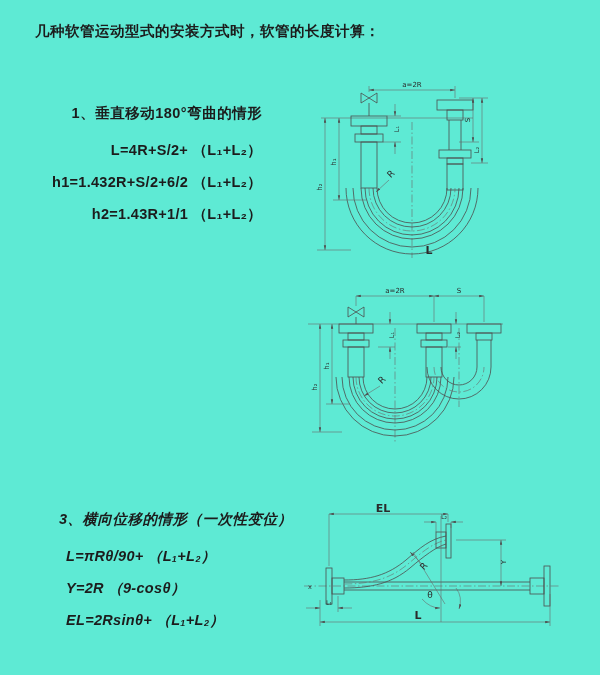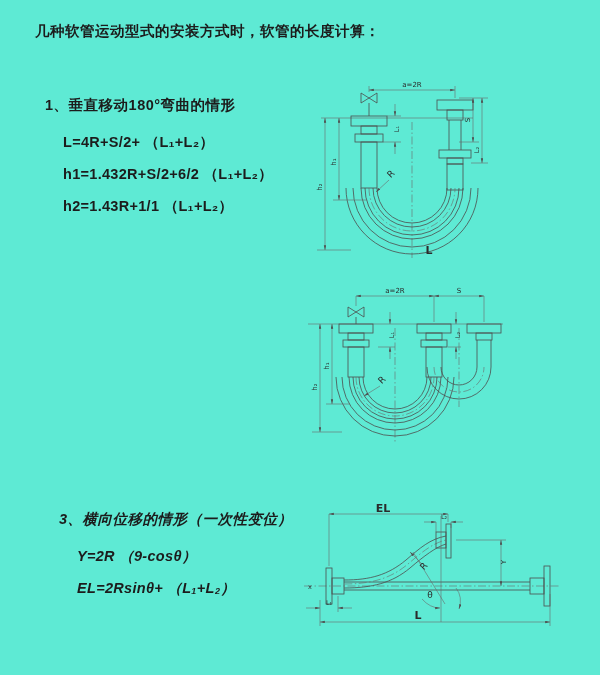--- a/index.html
+++ b/index.html
@@ -7,25 +7,25 @@
   .page {
     position:relative; width:600px; height:675px; background:#5eead4;
     font-family:"Liberation Sans","DejaVu Sans",sans-serif; color:#1c1c1c;
     overflow:hidden;
   }
   .title {
     position:absolute; left:35px; top:22px;
     font-size:14.5px; font-weight:700; letter-spacing:.5px;
   }
   .section { position:absolute; }
-  .sec1 { left:45px; top:96px; }
+  .sec1 { left:45px; top:104px;text-align:right; }
   .sec2 { left:45px; top:300px; }
   .sec3 { left:59px; top:510px;font-style:italic; }
   .sec-heading { font-size:14.5px; font-weight:700; letter-spacing:.5px; margin-bottom:11px; }
-  .formula { font-size:14.5px; font-weight:600; margin-left:18px; height:32px; line-height:32px; letter-spacing:.3px; }
+  .formula { font-size:14.5px; font-weight:600; margin-left:7px; height:32px; line-height:32px; letter-spacing:.3px; }
   svg.diagram { position:absolute; }
   .d1 { left:303px; top:72px; }
   .d2 { left:298px; top:282px; }
   .d3 { left:298px; top:502px; }
   svg .ln { stroke:#4d4d4d; stroke-width:.8; fill:none; }
   svg .thin { stroke:#6a6a6a; stroke-width:.6; fill:none; }
   svg .dd { stroke:#6a6a6a; stroke-width:.6; fill:none; stroke-dasharray:8 2.5 1.5 2.5; }
   svg text { fill:#2b2b2b; font-family:"DejaVu Sans",sans-serif; }
   svg .dim { font-size:7px; }
   svg .dim2 { font-size:6.5px; }
@@ -42,20 +42,21 @@
   <div class="section sec1">
     <div class="sec-heading">1、垂直移动180°弯曲的情形</div>
     <div class="formula">L=4R+S/2+ （L₁+L₂）</div>
     <div class="formula">h1=1.432R+S/2+6/2 （L₁+L₂）</div>
     <div class="formula">h2=1.43R+1/1 （L₁+L₂）</div>
   </div>
 
 
   <div class="section sec3">
     <div class="sec-heading">3、横向位移的情形（一次性变位）</div>
+    <div class="formula">L=πRθ/90+ （L₁+L₂）</div>
     <div class="formula">Y=2R （9-cosθ）</div>
     <div class="formula">EL=2Rsinθ+ （L₁+L₂）</div>
   </div>
 
   <svg class="diagram d1" width="272" height="190" viewBox="0 0 272 190">
     <defs>
       <marker id="ah" orient="auto-start-reverse" markerWidth="9" markerHeight="6" refX="8" refY="2">
         <path d="M0,0 L8,2 L0,4 Z" fill="#4d4d4d"></path>
       </marker>
       <pattern id="hatch" width="3" height="3" patternUnits="userSpaceOnUse">

